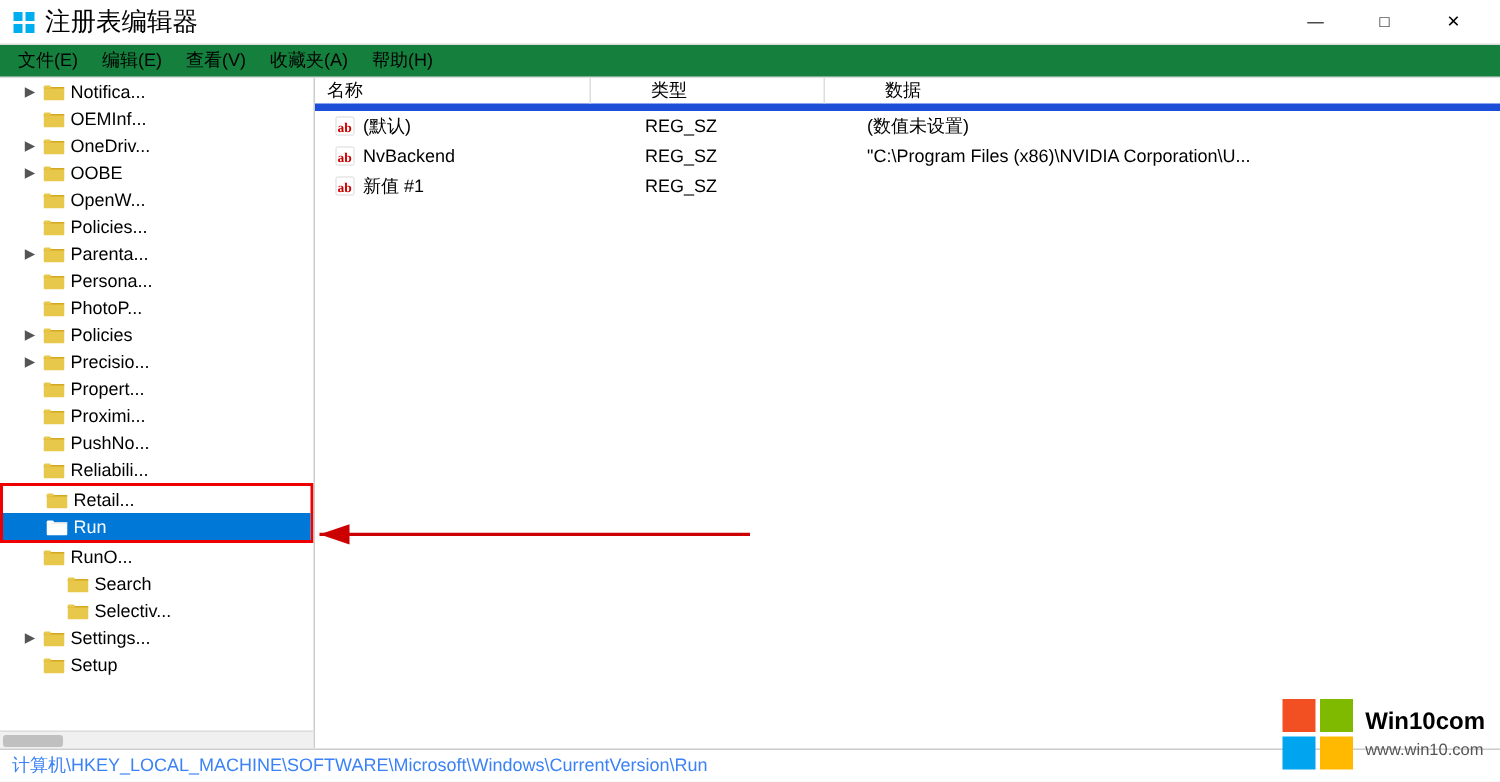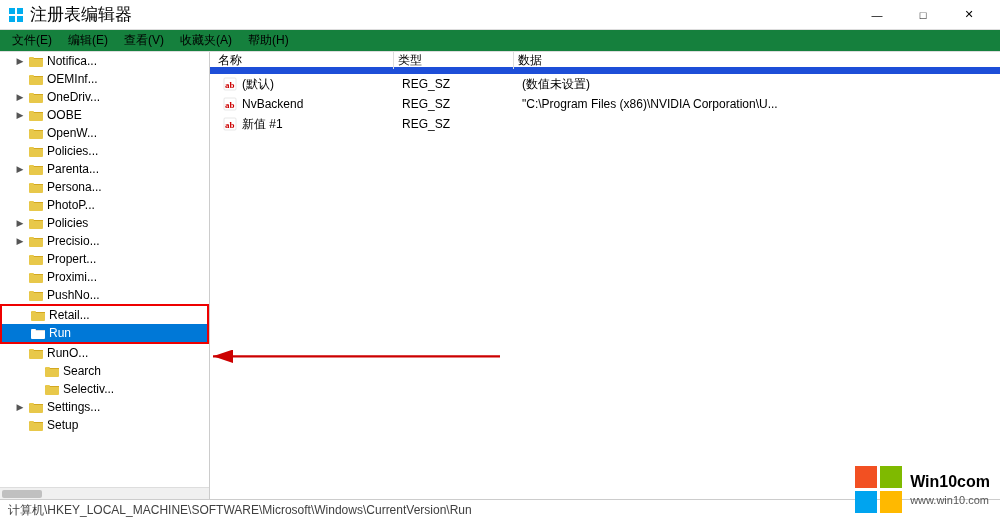--- a/index.html
+++ b/index.html
@@ -128,23 +128,24 @@
       flex: 1;
       background: #fff;
       display: flex;
       flex-direction: column;
       overflow: hidden;
     }
     .right-header {
       display: grid;
       grid-template-columns: 180px 120px 1fr;
       height: 22px;
-      border-bottom: 7px solid #1d4ed8;
+      border-bottom: 5px solid #1d4ed8;
       background: #fff;
       padding: 0 4px;
+      gap: 36px;
     }
     .right-header-cell {
       display: flex;
       align-items: center;
       font-size: 12px;
       font-weight: normal;
       padding: 0 4px;
       border-right: 1px solid #ddd;
       color: #000;
     }
@@ -158,20 +159,21 @@
     .right-content::-webkit-scrollbar-track { background: #f0f0f0; }
     .right-content::-webkit-scrollbar-thumb { background: #c0c0c0; }
 
     .reg-row {
       display: grid;
       grid-template-columns: 180px 120px 1fr;
       height: 20px;
       align-items: center;
       padding: 0 4px;
       cursor: default;
+      gap: 28px;
     }
     .reg-cell {
       display: flex;
       align-items: center;
       font-size: 12px;
       color: #000;
       padding: 0 4px;
       white-space: nowrap;
       overflow: hidden;
     }
@@ -187,21 +189,21 @@
 
     
     .status-bar {
       height: 22px;
       background: #fff;
       border-top: 1px solid #ccc;
       display: flex;
       align-items: center;
       padding: 0 8px;
       font-size: 12px;
-      color: #404040;
+      color: #3b82f6;
     }
 
     
     .arrow-overlay {
       position: absolute;
       top: 0;
       left: 0;
       width: 100%;
       height: 100%;
       pointer-events: none;
@@ -483,20 +485,32 @@
           <span class="tree-folder-icon">
             <svg class="folder-svg" viewBox="0 0 14 12">
                 <rect x="0" y="3" width="14" height="9" rx="1" fill="#e8c84a"></rect>
                 <rect x="0" y="3" width="14" height="1" fill="#d4a820"></rect>
                 <rect x="0" y="2" width="5" height="2" rx="1" fill="#e8c84a"></rect>
               </svg>
           </span>
           <span>PushNo...</span>
         </div>
 
+        <div class="tree-item">
+          <span class="tree-indent" style="width:8px"></span>
+          <span class="tree-expander" style="color:transparent">▶</span>
+          <span class="tree-folder-icon">
+            <svg class="folder-svg" viewBox="0 0 14 12">
+                <rect x="0" y="3" width="14" height="9" rx="1" fill="#e8c84a"></rect>
+                <rect x="0" y="3" width="14" height="1" fill="#d4a820"></rect>
+                <rect x="0" y="2" width="5" height="2" rx="1" fill="#e8c84a"></rect>
+              </svg>
+          </span>
+          <span>Reliabili...</span>
+        </div>
 
         <div style="position:relative; border: 2px solid #e00;">
           <div class="tree-item">
             <span class="tree-indent" style="width:8px"></span>
             <span class="tree-expander" style="color:transparent">▶</span>
             <span class="tree-folder-icon">
               <svg class="folder-svg" viewBox="0 0 14 12">
                   <rect x="0" y="3" width="14" height="9" rx="1" fill="#e8c84a"></rect>
                   <rect x="0" y="3" width="14" height="1" fill="#d4a820"></rect>
                   <rect x="0" y="2" width="5" height="2" rx="1" fill="#e8c84a"></rect>

